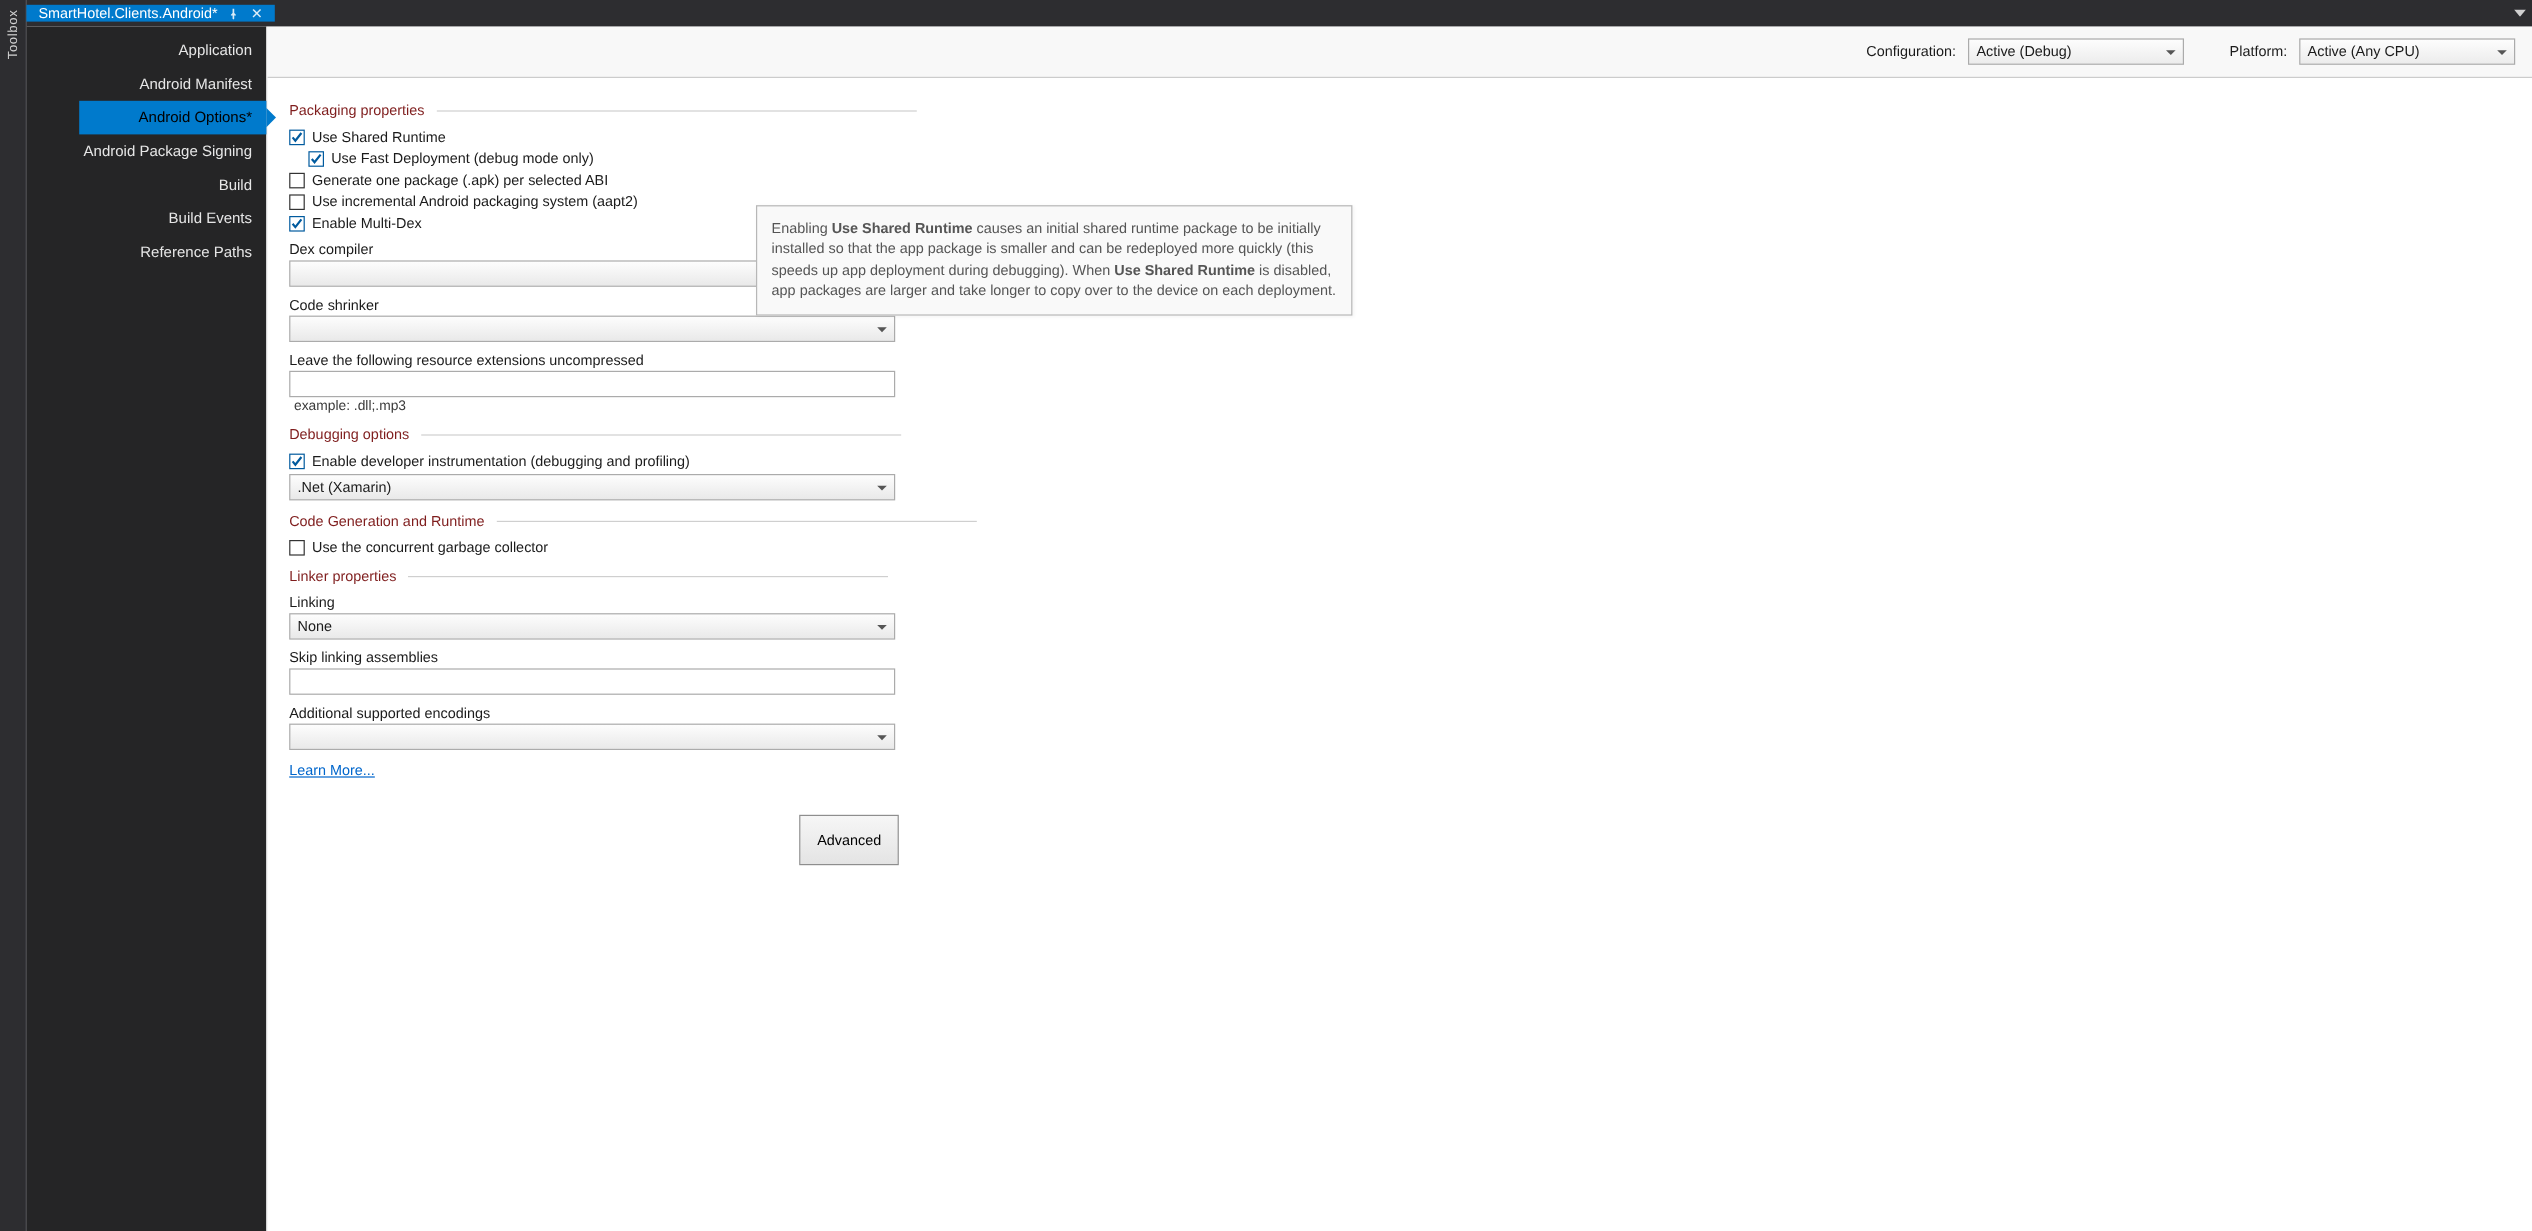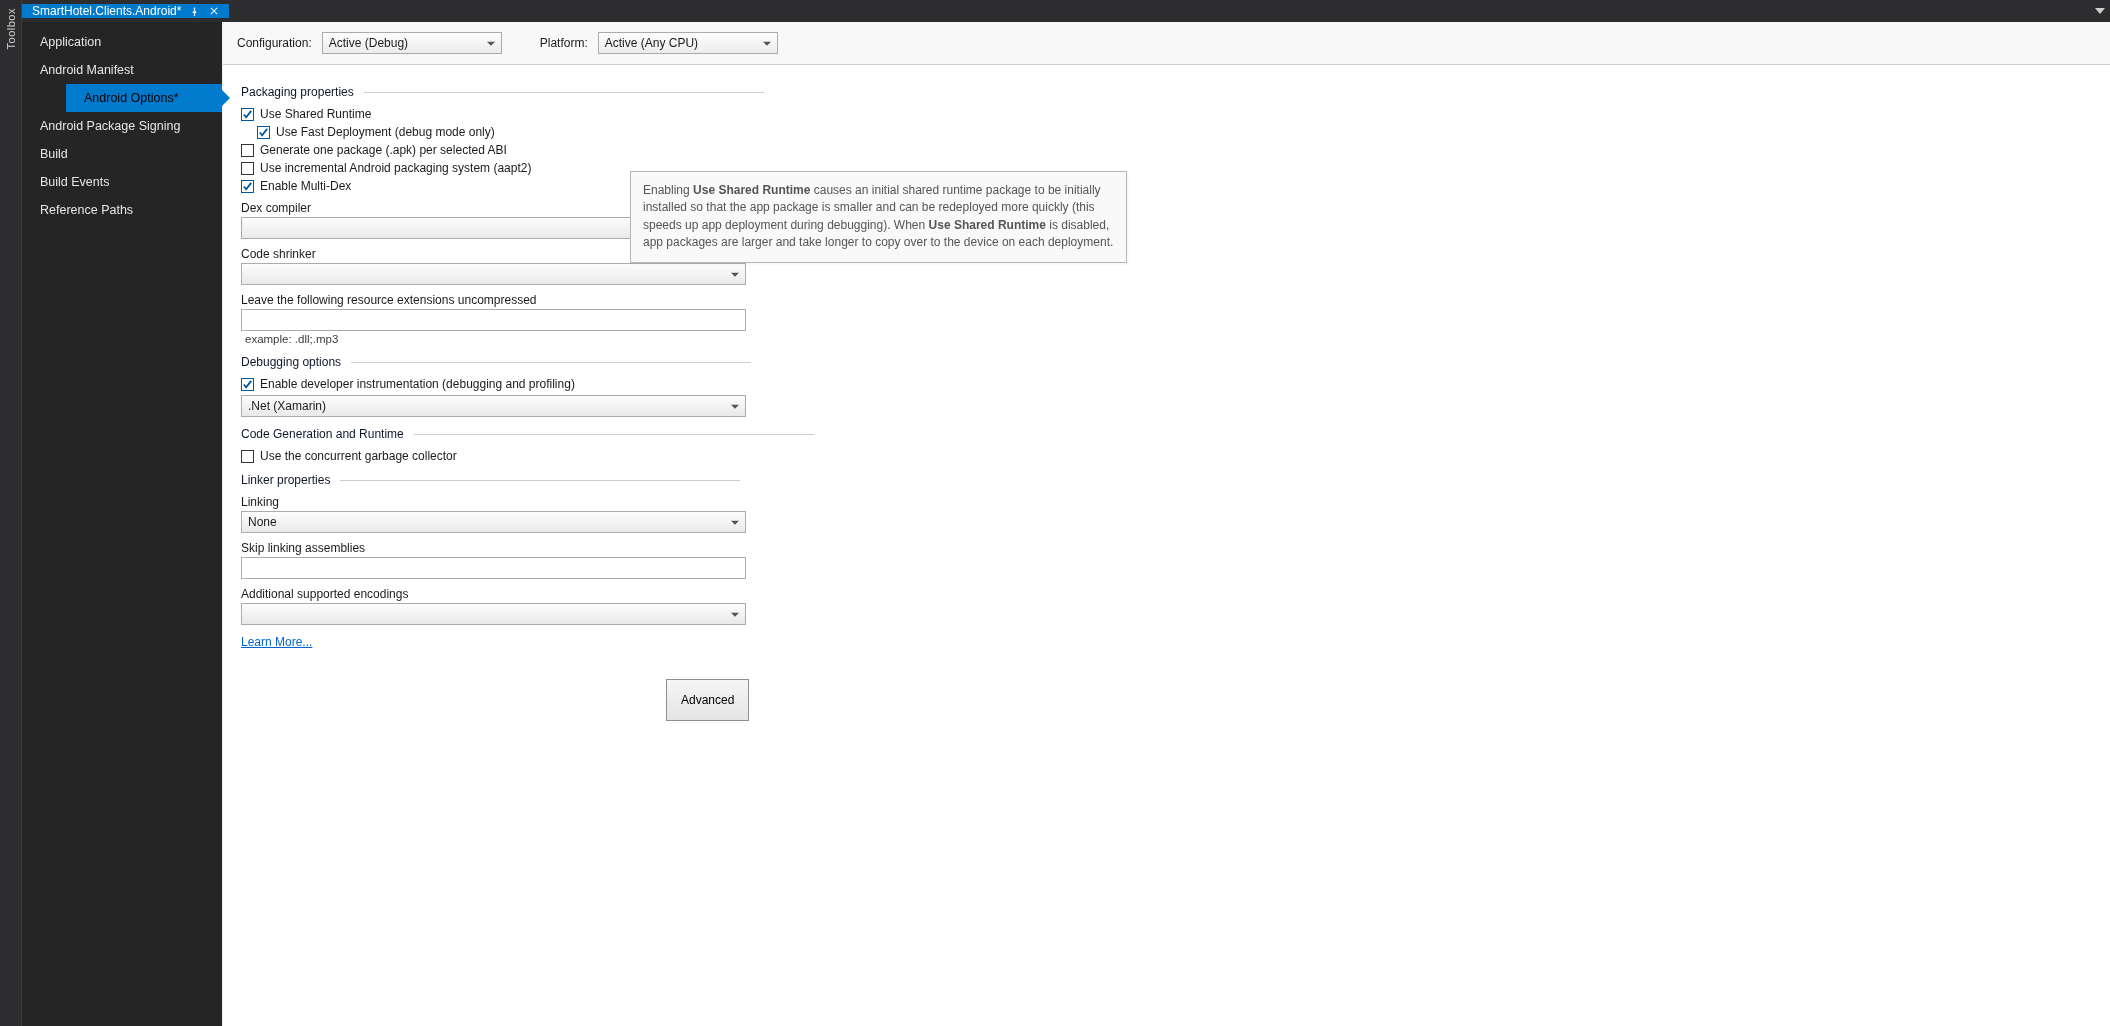--- a/index.html
+++ b/index.html
@@ -67,20 +67,21 @@
     background: #252526;
     color: #e6e6e6;
     padding-top: 6px;
     font-size: 12.5px;
   }
   .side-item {
     padding: 4px 12px 4px 18px;
     cursor: default;
     line-height: 20px;
     white-space: nowrap;
+    text-align: right;
   }
   .side-item.selected {
     background: #007acc;
     color: #000000;
     position: relative;
     margin-left: 44px;
   }
   .side-item.selected::after {
     content: "";
     position: absolute;
@@ -99,20 +100,21 @@
     border-left: 1px solid #7f7f7f20;
     min-width: 0;
   }
   .topbar {
     padding: 10px 14px 10px 14px;
     display: flex;
     align-items: center;
     gap: 10px;
     border-bottom: 1px solid #cccccc;
     background: #f8f8f8;
+    justify-content: flex-end;
   }
   .topbar label { font-size: 12px; color: #1b1b1b; }
   .vs-select {
     height: 22px;
     border: 1px solid #ababab;
     background: linear-gradient(#fdfdfd,#ececec);
     padding: 0 20px 0 6px;
     font-size: 12px;
     position: relative;
     display: inline-flex; align-items: center;
@@ -125,21 +127,21 @@
     border-right: 4px solid transparent;
     border-top: 4px solid #555;
   }
   .vs-select.wide { min-width: 180px; }
 
   .scroll { flex: 1; overflow: auto; padding: 10px 18px 24px 18px; position: relative; }
 
   .section-title {
     display: flex; align-items: center; gap: 10px;
     margin: 10px 0 8px 0;
-    color: #0f172a;
+    color: #7f1d1d;
     font-size: 12px;
   }
   .section-title .line { flex: 1; height: 1px; background: #cfcfcf; max-width: 400px; }
 
   .row { margin: 4px 0; display: flex; align-items: center; gap: 6px; }
   .row.indent { margin-left: 16px; }
   .row label { font-size: 12px; }
   .chk {
     width: 13px; height: 13px;
     border: 1px solid #333;

